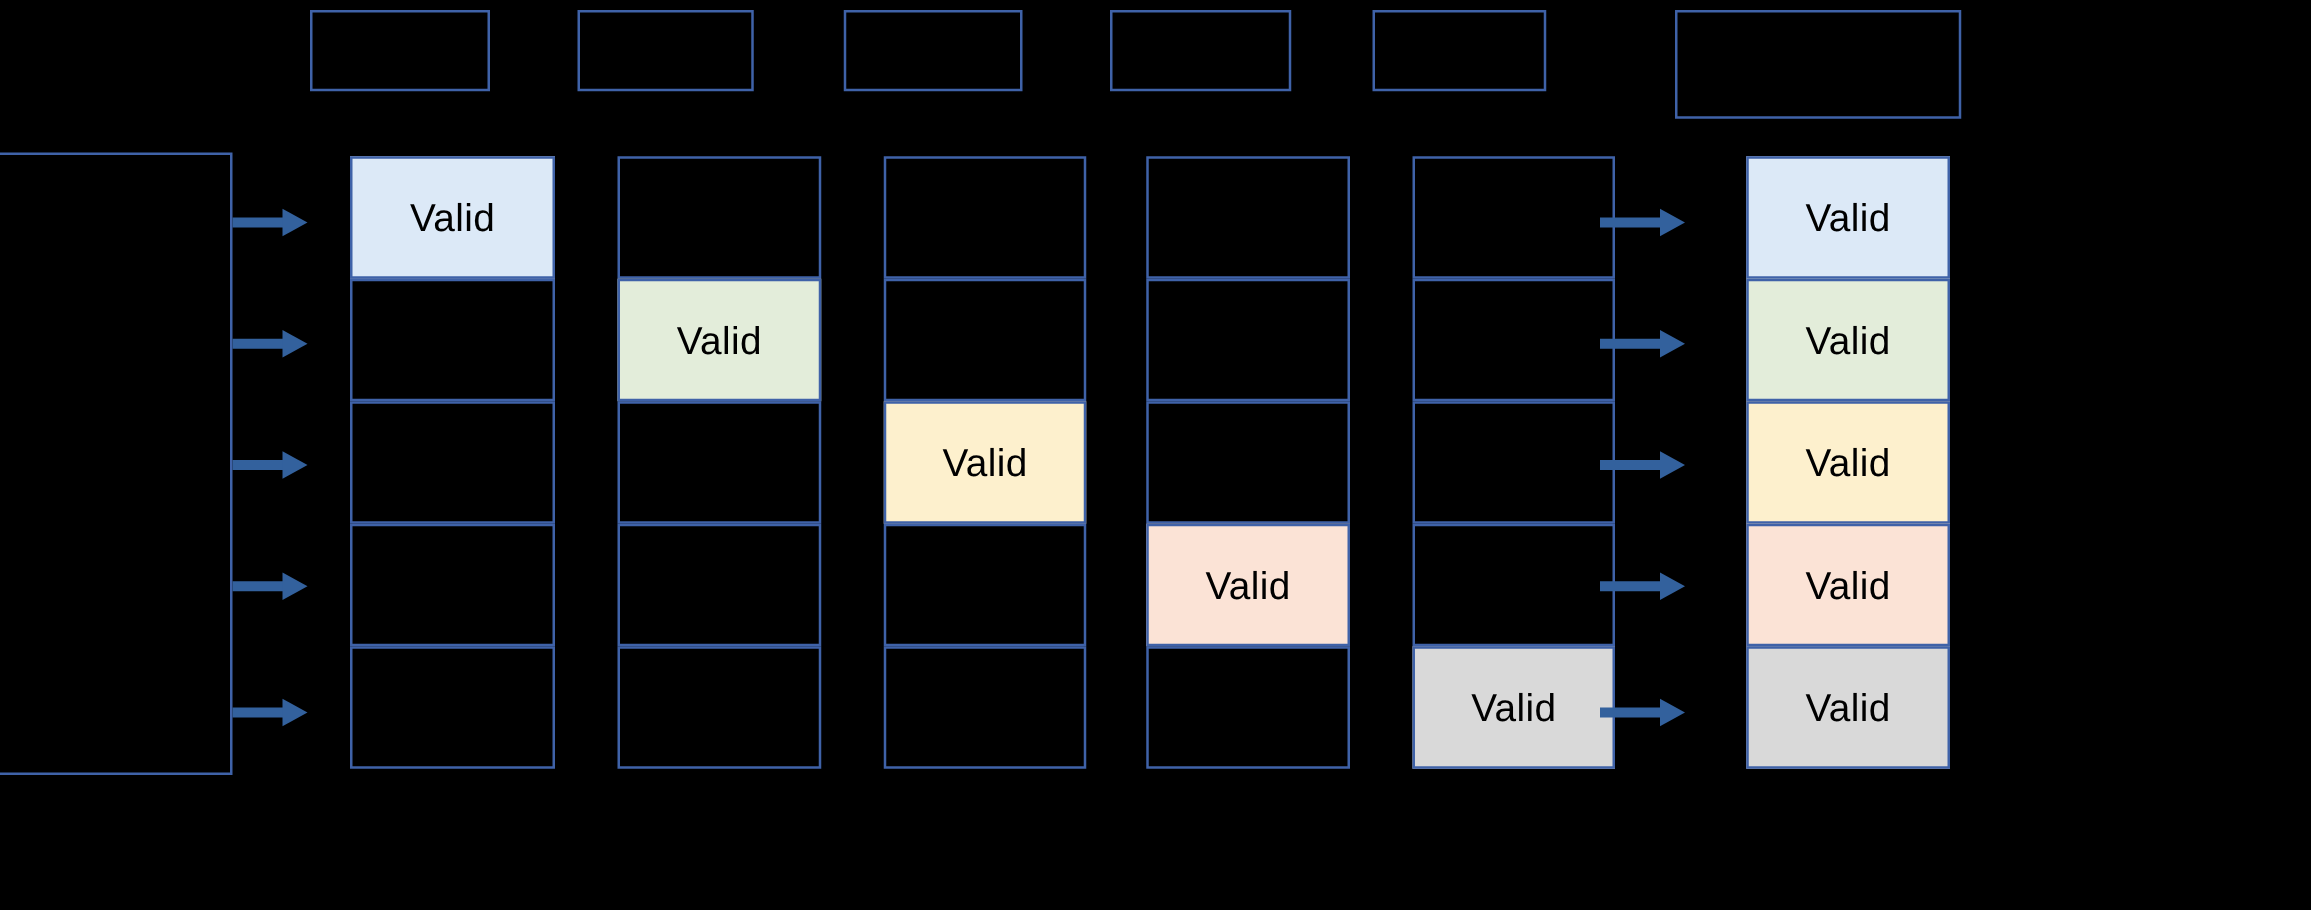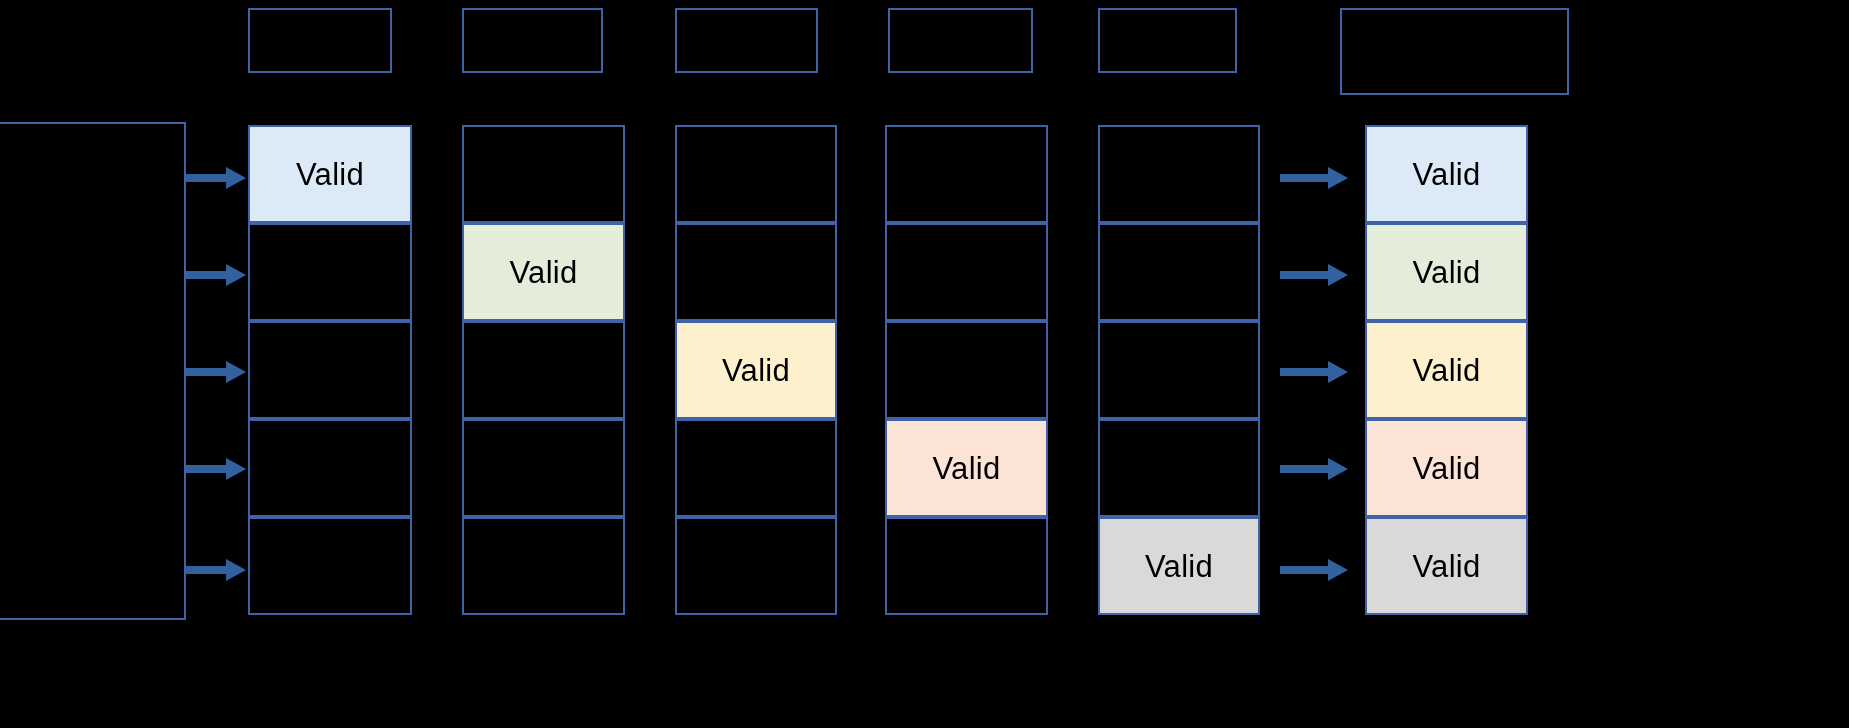--- a/index.html
+++ b/index.html
@@ -32,20 +32,21 @@
     box-sizing: border-box;
     border: 2px solid #3f62a8;
     background: transparent;
     display: flex;
     align-items: center;
     justify-content: center;
     color: #000000;
     font-size: 31px;
     letter-spacing: 0.3px;
     line-height: 1;
+    margin-left: 32px;
   }
   .cell.filled {
     color: #0d0d0d;
   }
   .arrow {
     position: absolute;
     height: 26px;
   }
   .arrow svg {
     display: block;

